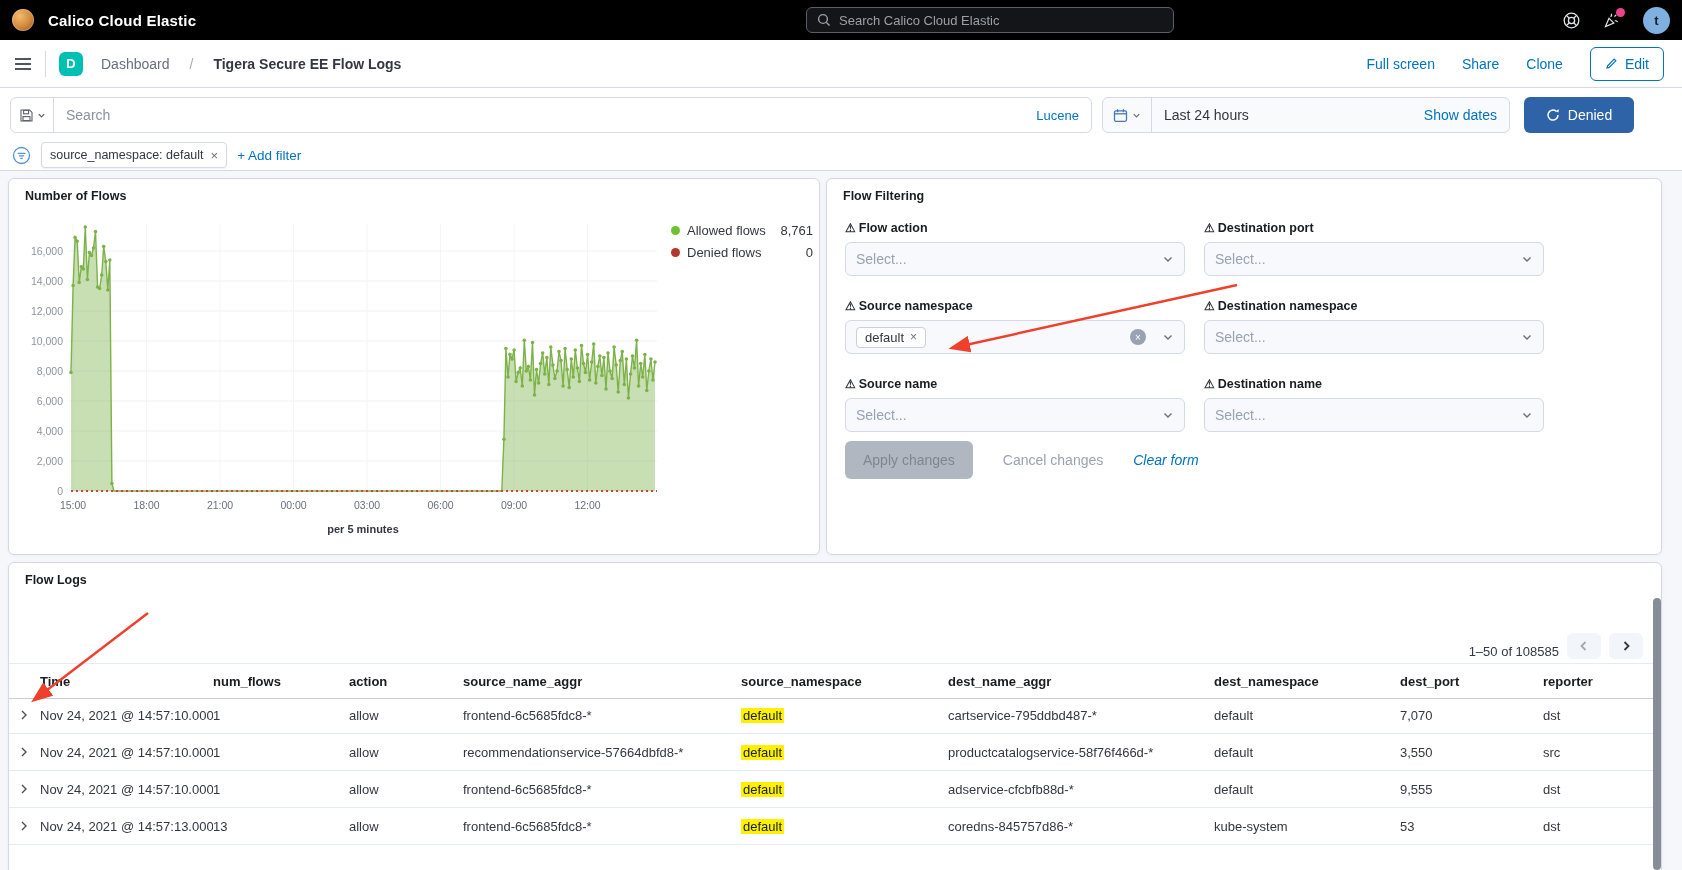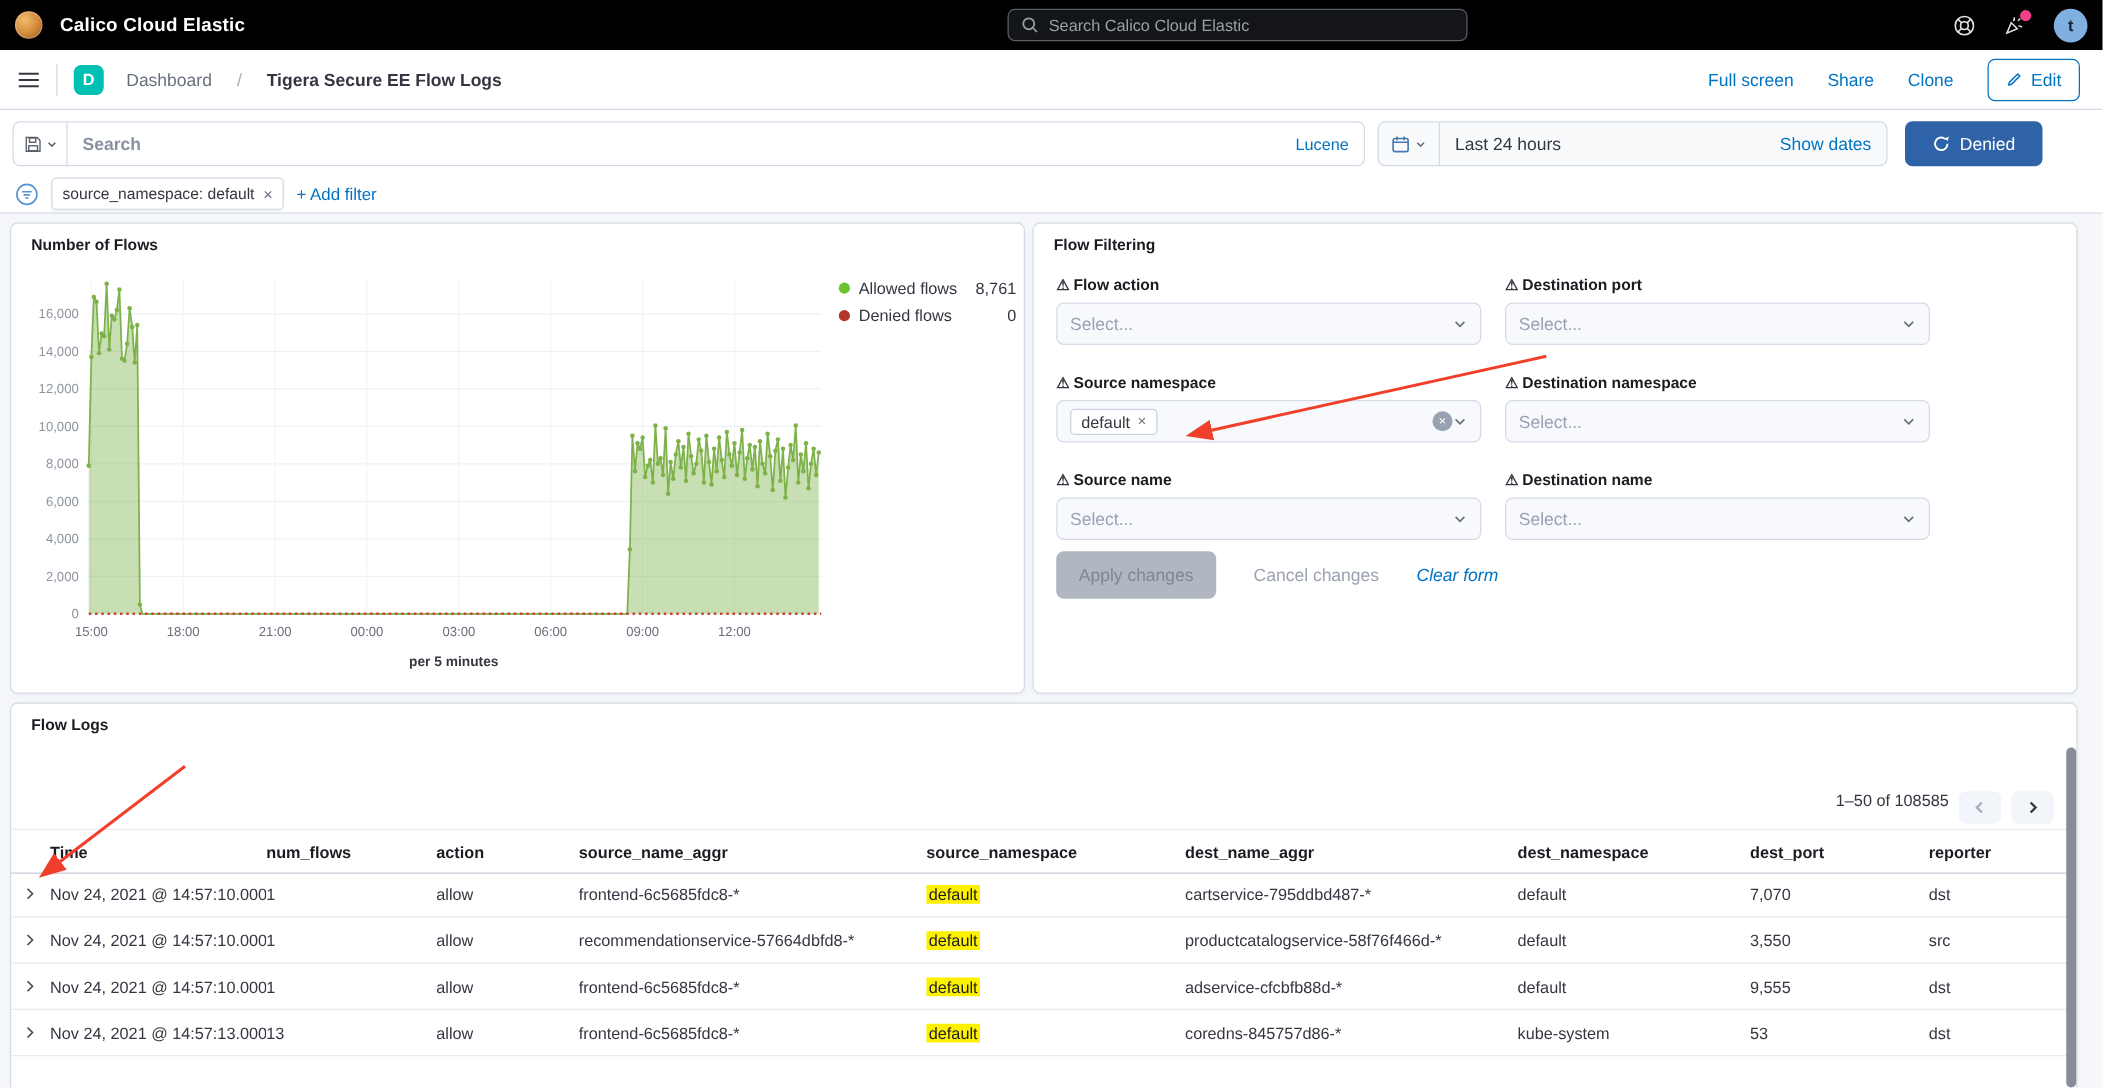--- a/index.html
+++ b/index.html
@@ -35,21 +35,21 @@
   .nav-right{margin-left:auto;display:flex;align-items:center;gap:27px;}
   .nav-link{color:#0073C2;font-size:14px;cursor:pointer;}
   .edit-btn{height:32px;padding:0 14px;border:1px solid #0073C2;border-radius:6px;color:#0073C2;
             display:flex;align-items:center;gap:7px;font-size:14px;font-weight:500;background:#fff;}
 
   
   .querybar{position:absolute;top:89px;left:0;right:0;height:81px;background:#fff;border-bottom:1px solid #D3DAE6;z-index:3;}
   .qbar{position:absolute;left:10px;top:8px;width:1082px;height:36px;border:1px solid #D3DAE6;border-radius:6px;
         background:#fff;display:flex;align-items:center;box-sizing:border-box;}
   .save-seg{width:42px;height:100%;border-right:1px solid #D3DAE6;display:flex;align-items:center;justify-content:center;gap:3px;}
-  .search-ph{margin-left:12px;color:#8A919E;font-size:14px;flex:1;font-weight:bold;}
+  .search-ph{margin-left:12px;color:#8A919E;font-size:14px;flex:1;}
   .lucene{margin-right:12px;color:#0073C2;font-size:13px;}
   .date-ctl{position:absolute;left:1102px;top:8px;width:408px;height:36px;border:1px solid #D3DAE6;border-radius:6px;
             background:#F8FAFC;display:flex;align-items:center;box-sizing:border-box;}
   .cal-seg{width:48px;height:100%;border-right:1px solid #D3DAE6;display:flex;align-items:center;justify-content:center;gap:4px;}
   .range-text{margin-left:12px;font-size:14px;color:#343741;}
   .show-dates{margin-left:auto;margin-right:12px;color:#0073C2;font-size:14px;}
   .refresh-btn{position:absolute;left:1524px;top:8px;width:110px;height:36px;background:#2F63A8;border-radius:6px;
                color:#fff;display:flex;align-items:center;justify-content:center;gap:8px;font-size:14px;font-weight:500;}
   .filters{position:absolute;left:12px;top:53px;display:flex;align-items:center;gap:10px;}
   .pill{height:24px;border:1px solid #D3DAE6;border-radius:4px;background:#fff;display:flex;align-items:center;
@@ -70,36 +70,36 @@
   .leg-row{display:flex;align-items:center;gap:7px;font-size:13px;color:#343741;}
   .dot{width:9px;height:9px;border-radius:50%;flex:none;}
   .leg-label{flex:1;}
   .leg-val{text-align:right;min-width:34px;}
 
   
   .ff-field{position:absolute;width:340px;}
   .ff-label{display:flex;align-items:center;gap:3px;font-size:12.5px;font-weight:700;color:#1A1C21;}
   .warn{font-size:12px;line-height:1;color:#343741;}
   .select{margin-top:7px;height:34px;border:1px solid #D3DAE6;border-radius:6px;background:#F7F9FC;
-          display:flex;align-items:center;padding:0 10px;box-sizing:border-box;gap:0;}
+          display:flex;align-items:center;padding:0 10px;box-sizing:border-box;gap:16px;}
   .select .ph{color:#98A2B3;font-size:14px;flex:1;}
   .chip{border:1px solid #C9D1DC;border-radius:4px;background:#fff;display:flex;align-items:center;gap:6px;
         padding:2px 8px;font-size:13px;color:#343741;}
   .chip-x{color:#69707D;font-size:12px;}
   .clear-circle{width:16px;height:16px;border-radius:50%;background:#98A2B3;color:#fff;font-size:10px;
                 display:flex;align-items:center;justify-content:center;}
   .spacer{flex:1;}
   .ff-buttons{position:absolute;left:18px;top:262px;display:flex;align-items:center;gap:30px;}
   .apply-btn{height:38px;padding:0 18px;border-radius:6px;background:#B0B7C1;color:#7E8691;font-size:14px;
              font-weight:500;display:flex;align-items:center;border:none;}
   .cancel-btn{color:#9AA2AF;font-size:14px;}
   .clearform-btn{color:#0073C2;font-size:14px;font-weight:500;font-style:italic;}
 
   
-  .pagination{position:absolute;right:18px;top:70px;display:flex;align-items:flex-start;gap:8px;font-size:13px;color:#343741;}
+  .pagination{position:absolute;right:18px;top:70px;display:flex;align-items:flex-end;gap:8px;font-size:13px;color:#343741;}
   .pg-btn{width:34px;height:26px;border-radius:6px;background:#F2F5F9;display:flex;align-items:center;justify-content:center;}
   .logs-grid{display:grid;grid-template-columns:10px 21px 173px 136px 114px 278px 207px 266px 186px 143px auto;align-items:center;}
   #logs-header{position:absolute;left:0;right:0;top:100px;height:34px;border-top:1px solid #E6EBF2;
                border-bottom:1px solid #C6CDD8;font-size:13px;font-weight:700;color:#1A1C21;}
   #logs-rows{position:absolute;left:0;right:0;top:134px;}
   .lrow{height:36px;border-bottom:1px solid #E6EBF2;font-size:13px;color:#343741;}
   .cell{overflow:hidden;white-space:nowrap;padding-right:10px;}
   .chev{display:flex;align-items:center;}
   mark.hl{background:#FDF100;color:#1A1C21;padding:1px 2px;}
 

